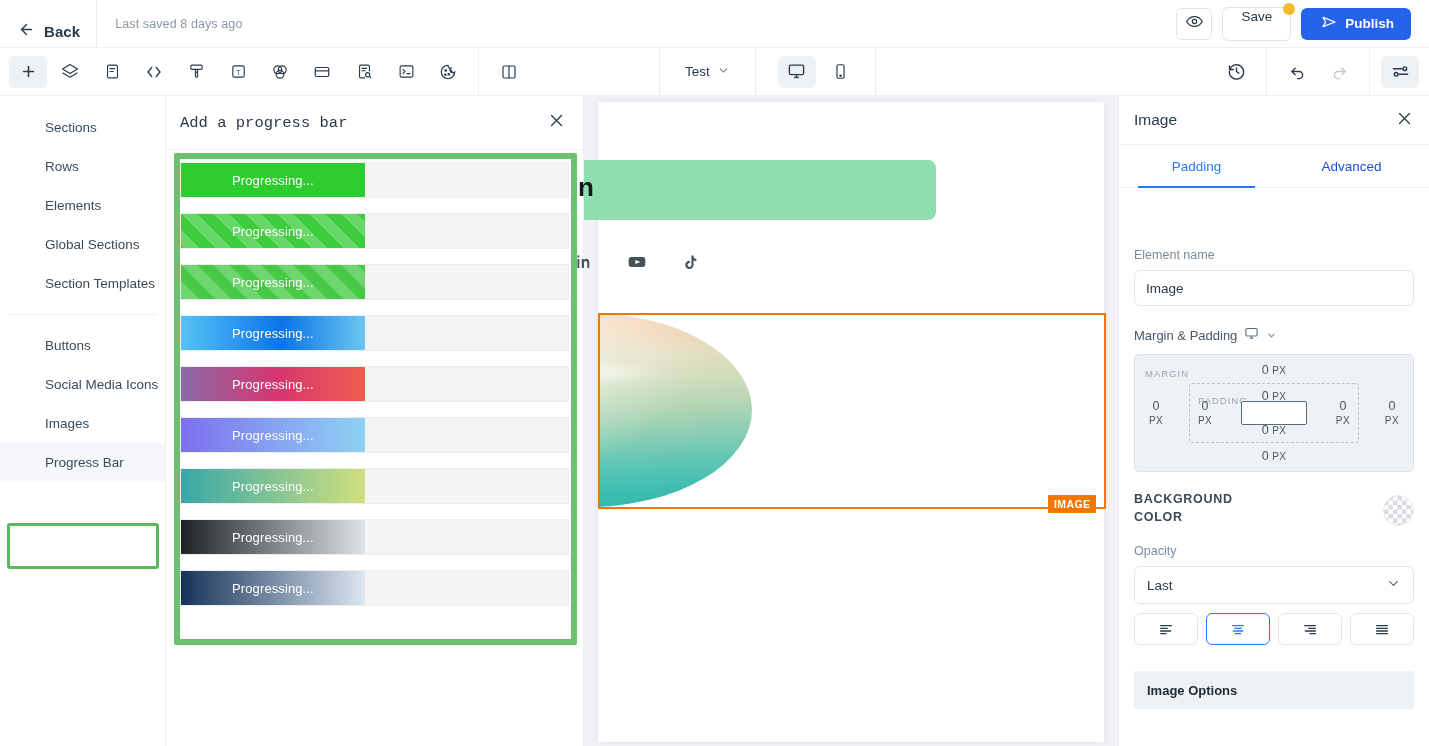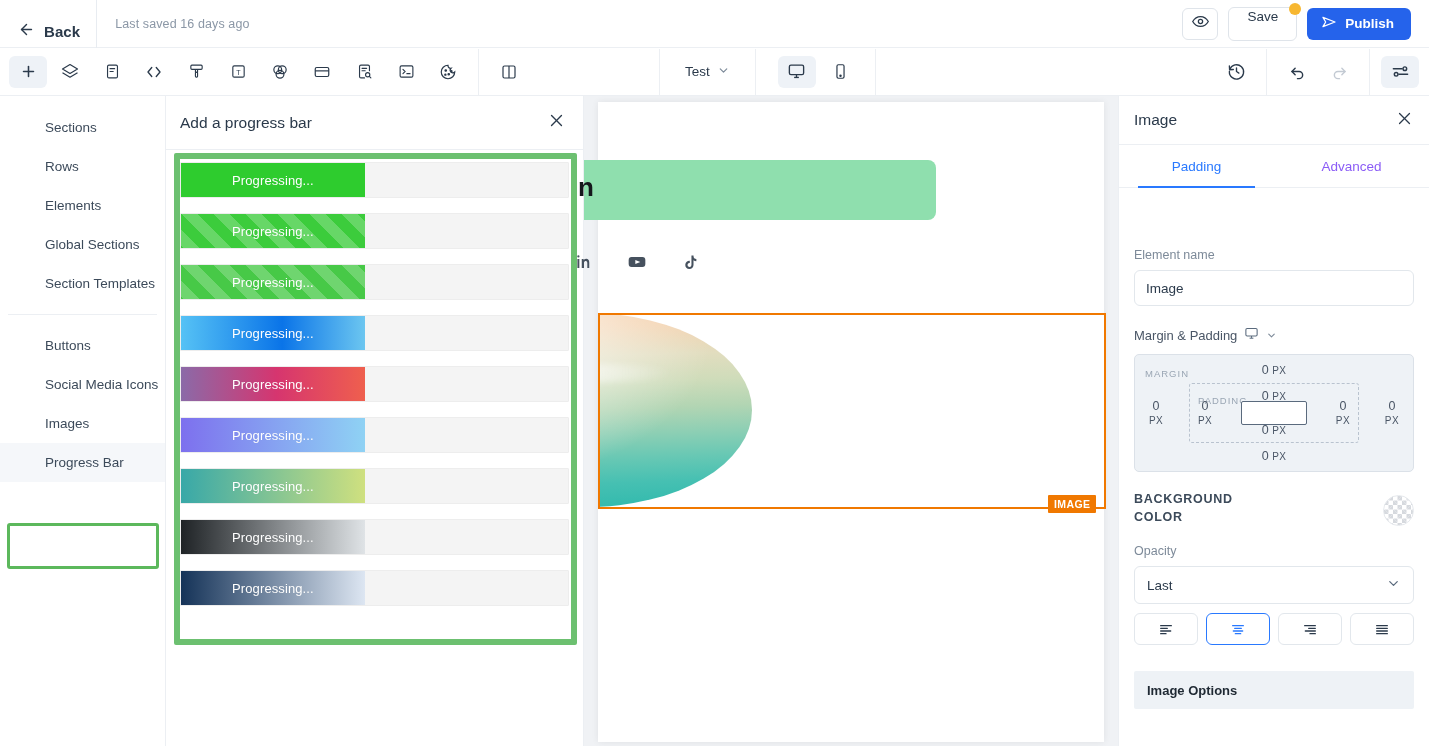--- a/index.html
+++ b/index.html
@@ -37,21 +37,21 @@
   .save-btn {
     position: relative; height: 32px; padding: 16px 18px; border: 1px solid #dfe4ea;
     border-radius: 6px; background: #fff; font-size: 13.5px; color: #2b3a4b;
     display: flex; align-items: flex-end; cursor: pointer; font-weight: 400;
   }
   .save-dot {
     position: absolute; top: -5px; right: -5px; width: 12px; height: 12px;
     border-radius: 50%; background: #f7b731;
   }
   .publish-btn {
-    height: 32px; padding: 0 17px 0 14px; border-radius: 6px; background: #2563eb;
+    height: 32px; padding: 0 17px 0 20px; border-radius: 6px; background: #2563eb;
     color: #fff; font-size: 13.5px; font-weight: 600; display: flex; align-items: center;
     gap: 8px; cursor: pointer; border: none;
   }
 
   
   .toolbar {
     position: absolute; left: 0; top: 48px; width: 1429px; height: 48px;
     background: #fff; border-bottom: 1px solid #eceff3;
     display: flex; align-items: center;
   }
@@ -89,21 +89,21 @@
 
   
   .progress-panel {
     position: absolute; left: 166px; top: 96px; width: 418px; height: 650px;
     background: #fff; border-right: 1px solid #eceff3;
   }
   .pp-head {
     height: 54px; display: flex; align-items: center; padding: 0 18px 0 14px;
     border-bottom: 1px solid #eceff3;
   }
-  .pp-title { font-size: 15.5px; color: #2b3a4b; font-weight: 400; }
+  .pp-title { font-size: 15.5px; color: #2b3a4b; font-weight: 400; font-family: Liberation Mono, monospace; }
   .pp-close { margin-left: auto; cursor: pointer; color: #2b3a4b; }
   .pp-greenbox {
     position: absolute; left: 8px; top: 57px; width: 403px; height: 492px;
     border: 6px solid #6cc070; border-radius: 2px; box-sizing: border-box;
     pointer-events: none;
   }
   .bar-list { padding: 12px 14px 0 14px; }
   .bar-row {
     height: 36px; margin-bottom: 15px; display: flex; background: #f4f4f4;
     border: 1px solid #ededed; border-radius: 1px; overflow: hidden;
@@ -173,21 +173,21 @@
   }
   .rp-head {
     height: 49px; display: flex; align-items: center; padding: 0 16px 0 15px;
     border-bottom: 1px solid #eceff3;
   }
   .rp-title { font-size: 15.5px; color: #2b3a4b; }
   .rp-close { margin-left: auto; cursor: pointer; color: #2b3a4b; }
   .rp-tabs { display: flex; border-bottom: 1px solid #eceff3; height: 43px; }
   .rp-tab {
     flex: 1; display: flex; align-items: center; justify-content: center;
-    font-size: 13.5px; color: #8b5cf6; cursor: pointer; position: relative;
+    font-size: 13.5px; color: #1d4ed8; cursor: pointer; position: relative;
   }
   .rp-tab.active { color: #2979ff; }
   .rp-tab.active::after {
     content:""; position: absolute; left: 19px; right: 19px; bottom: -1px;
     height: 2.5px; background: #2979ff;
   }
   .rp-body { padding: 18px 15px 0 15px; }
   .field-label { font-size: 12.5px; color: #7d8a99; margin-bottom: 8px; margin-top: 42px; }
   .text-input {
     width: 100%; height: 36px; border: 1px solid #e2e7ec; border-radius: 6px;
@@ -257,21 +257,21 @@
     <div class="back-btn">
       <span>
         <svg width="17" height="17" viewBox="0 0 24 24" fill="none" stroke="#2b3a4b" stroke-width="2" stroke-linecap="round" stroke-linejoin="round">
             <line x1="19" y1="12" x2="5" y2="12"></line>
             <polyline points="12 19 5 12 12 5"></polyline>
           </svg>
       </span>
       <span class="lbl">Back</span>
     </div>
     <div class="vdiv"></div>
-    <div class="saved-txt">Last saved 16 days ago</div>
+    <div class="saved-txt">Last saved 8 days ago</div>
 
     <div class="topbar-right">
       <div class="icon-btn-outline">
         <span>
           <svg width="17" height="17" viewBox="0 0 24 24" fill="none" stroke="#2b3a4b" stroke-width="1.8">
               <path d="M1 12s4-7 11-7 11 7 11 7-4 7-11 7S1 12 1 12z"></path>
               <circle cx="12" cy="12" r="3"></circle>
             </svg>
         </span>
       </div>

